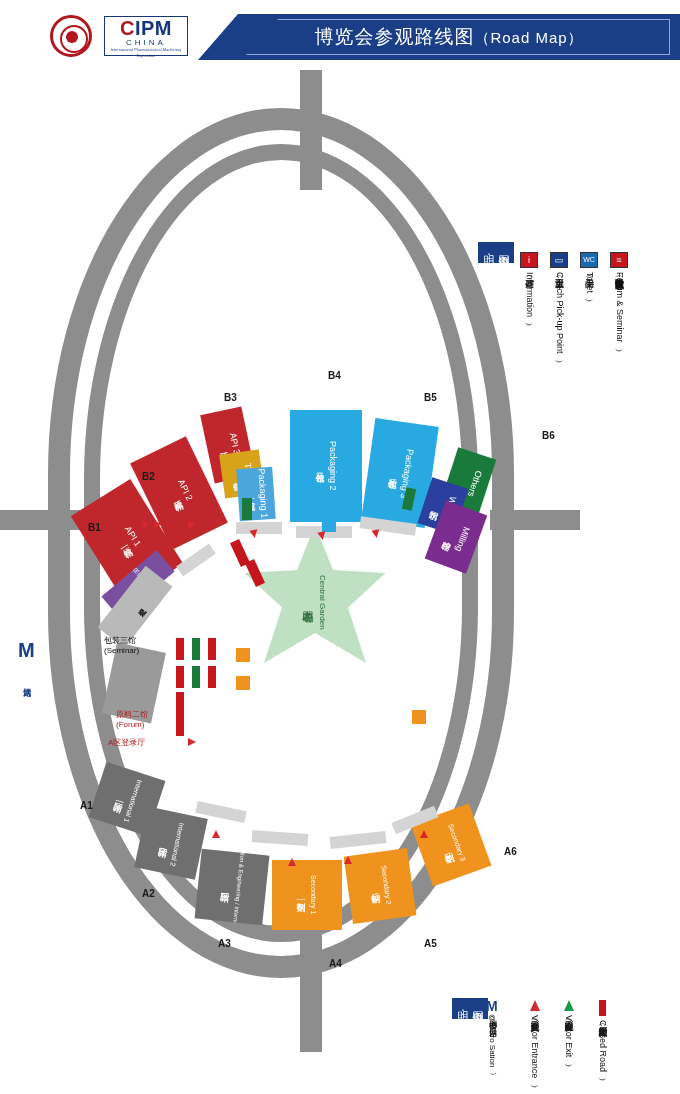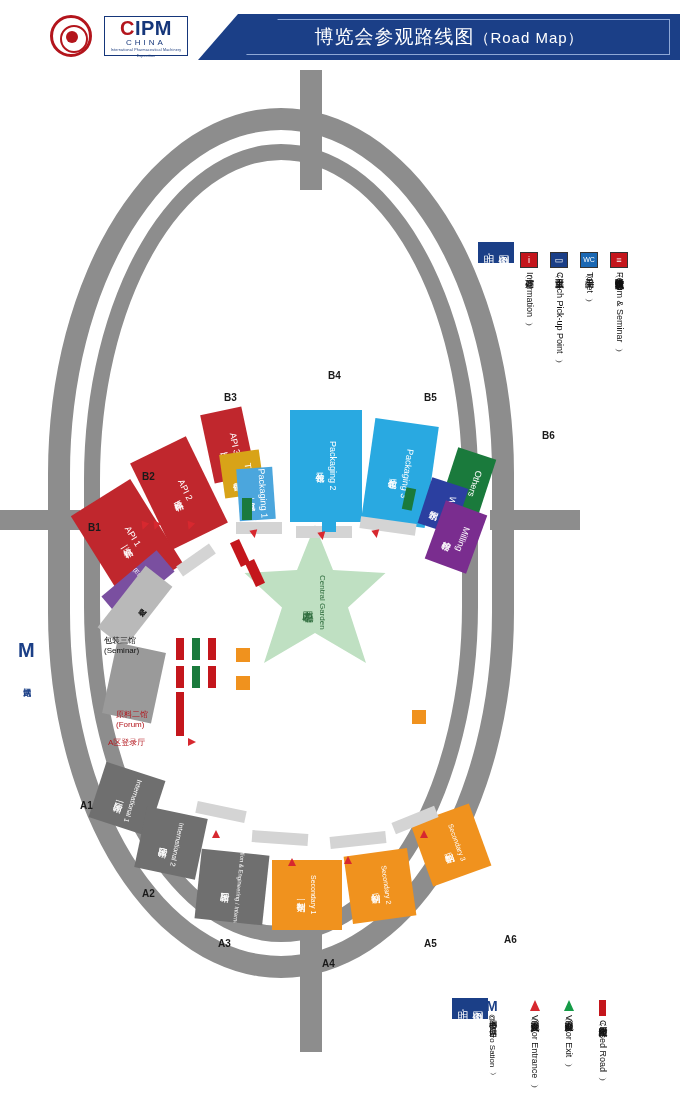--- a/index.html
+++ b/index.html
@@ -372,23 +372,23 @@
 
     <div class="zone" style="left:82px;top:452px;padding-left:6px;">B1</div>
     <div class="zone" style="left:142px;top:372px;margin-top:29px;">B2</div>
     <div class="zone" style="left:224px;top:322px;">B3</div>
     <div class="zone" style="left:328px;top:300px;">B4</div>
     <div class="zone" style="left:424px;top:322px;">B5</div>
     <div class="zone" style="left:502px;top:360px;padding-left:40px;">B6</div>
     <div class="zone" style="left:80px;top:730px;">A1</div>
     <div class="zone" style="left:142px;top:818px;">A2</div>
     <div class="zone" style="left:218px;top:868px;">A3</div>
-    <div class="zone" style="left:322px;top:888px;text-align:right;">A4</div>
+    <div class="zone" style="left:329px;top:888px;text-align:right;">A4</div>
     <div class="zone" style="left:424px;top:868px;">A5</div>
-    <div class="zone" style="left:504px;top:864px;">A6</div>
+    <div class="zone" style="left:504px;top:776px;">A6</div>
 
     <div class="metro">
       <div class="m">M</div>
       <div class="nm vert" style="height:44px;display:inline-block">武汉国博站</div>
     </div>
 
     <div class="legend" style="left:478px;top:172px;">
       <div class="ttl" style="position:absolute;left:0;top:0;">图例说明：</div>
 
       <div class="lg-item" style="left:42px;top:10px;">

